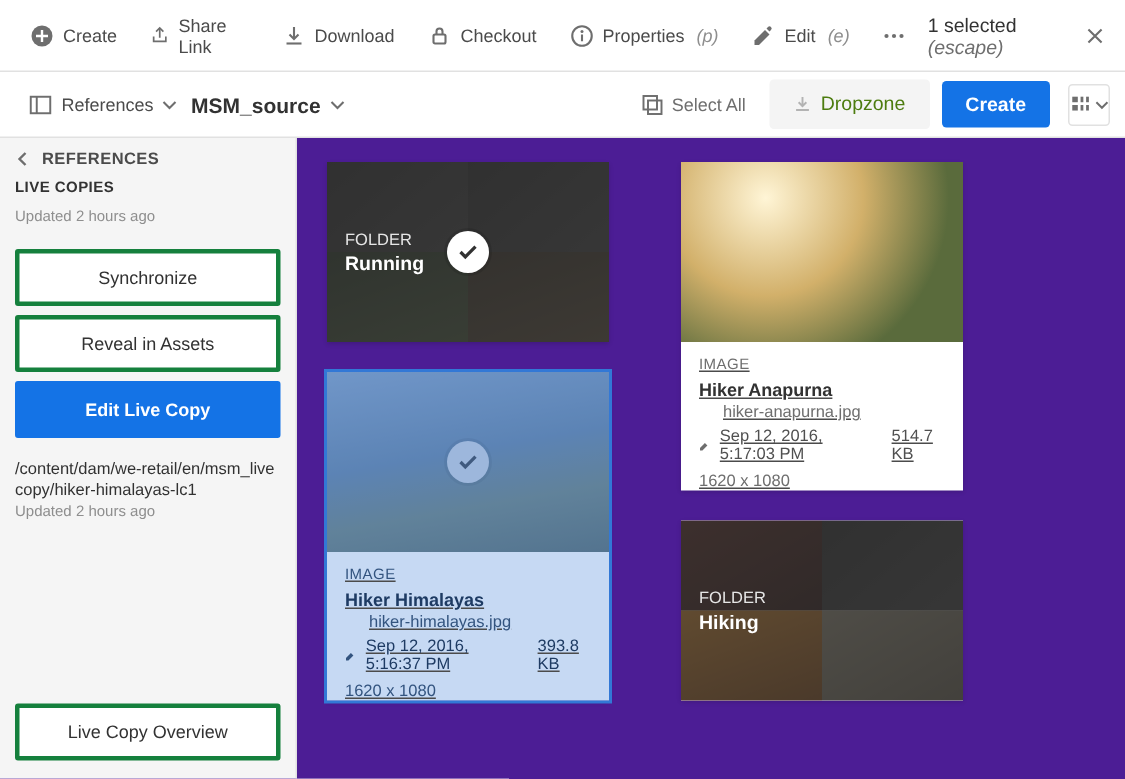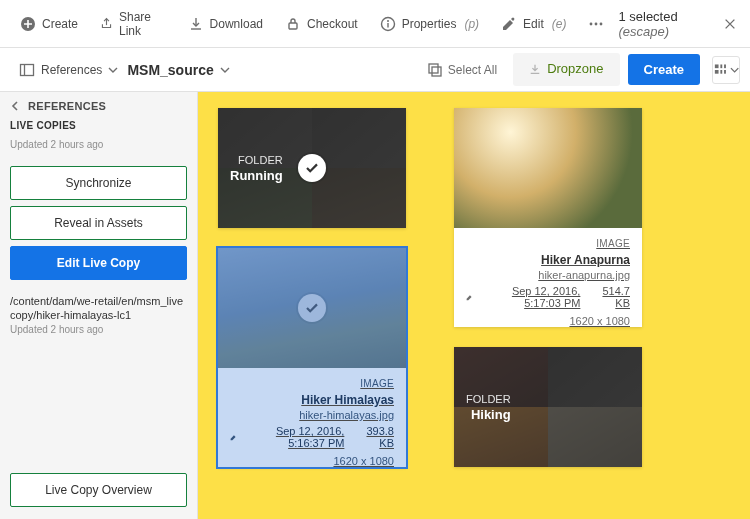--- a/index.html
+++ b/index.html
@@ -28,26 +28,26 @@
   .view-switch{width:28px;height:28px;display:flex;align-items:center;justify-content:center;border:1px solid #e1e1e1;border-radius:3px;cursor:pointer;margin-left:4px;}
 
   
   .layout{display:flex; height:calc(519px - 48px - 44px);}
   .rail{width:198px; background:#f5f5f5; border-right:1px solid #e1e1e1; display:flex; flex-direction:column; padding:8px 10px; overflow:hidden;}
   .rail-head{display:flex;align-items:center;gap:8px;font-size:11px;letter-spacing:.3px;color:#4b4b4b;font-weight:600;margin-bottom:8px;}
   .rail-sub{font-size:10px;font-weight:700;color:#323232;letter-spacing:.3px;margin-bottom:6px;}
   .lc-block{margin-bottom:10px;}
   .lc-path{font-size:11px;color:#323232;line-height:14px;word-break:break-all;}
   .lc-meta{font-size:10px;color:#8e8e8e;margin-top:2px;}
-  .rail-btn{display:block;width:100%;text-align:center;padding:9px 0;background:#fff;border:1px solid #15803d;margin-top:6px;font-size:12px;color:#323232;cursor:pointer;border-radius:2px;}
+  .rail-btn{display:block;width:100%;text-align:center;padding:9px 0;background:#fff;border:3px solid #15803d;margin-top:6px;font-size:12px;color:#323232;cursor:pointer;border-radius:2px;}
   .rail-btn.primary{background:#1473e6;border-color:#1473e6;color:#fff;font-weight:600;}
   .rail-spacer{flex:1;}
   .rail-footer-btn{margin-bottom:4px;}
 
-  .content{flex:1; background:#fde047; padding:16px 20px; overflow:auto; position:relative;text-align:right;}
+  .content{flex:1; background:#4c1d95; padding:16px 20px; overflow:auto; position:relative;}
   .grid{display:flex; gap:48px;}
   .col{display:flex;flex-direction:column;gap:20px;}
 
   .card{width:188px; background:#fff; box-shadow:0 1px 3px rgba(0,0,0,.15); position:relative;}
   .card.sel .thumb::after{content:"";position:absolute;inset:0;background:rgba(76,124,192,.55);}
   .card.sel{outline:2px solid #3278d6;}
 
   .thumb{width:188px;height:120px;position:relative;display:grid;grid-template-columns:1fr 1fr;grid-template-rows:1fr 1fr;overflow:hidden;}
   .thumb.single{display:block;}
   .tile{background:#777;}

